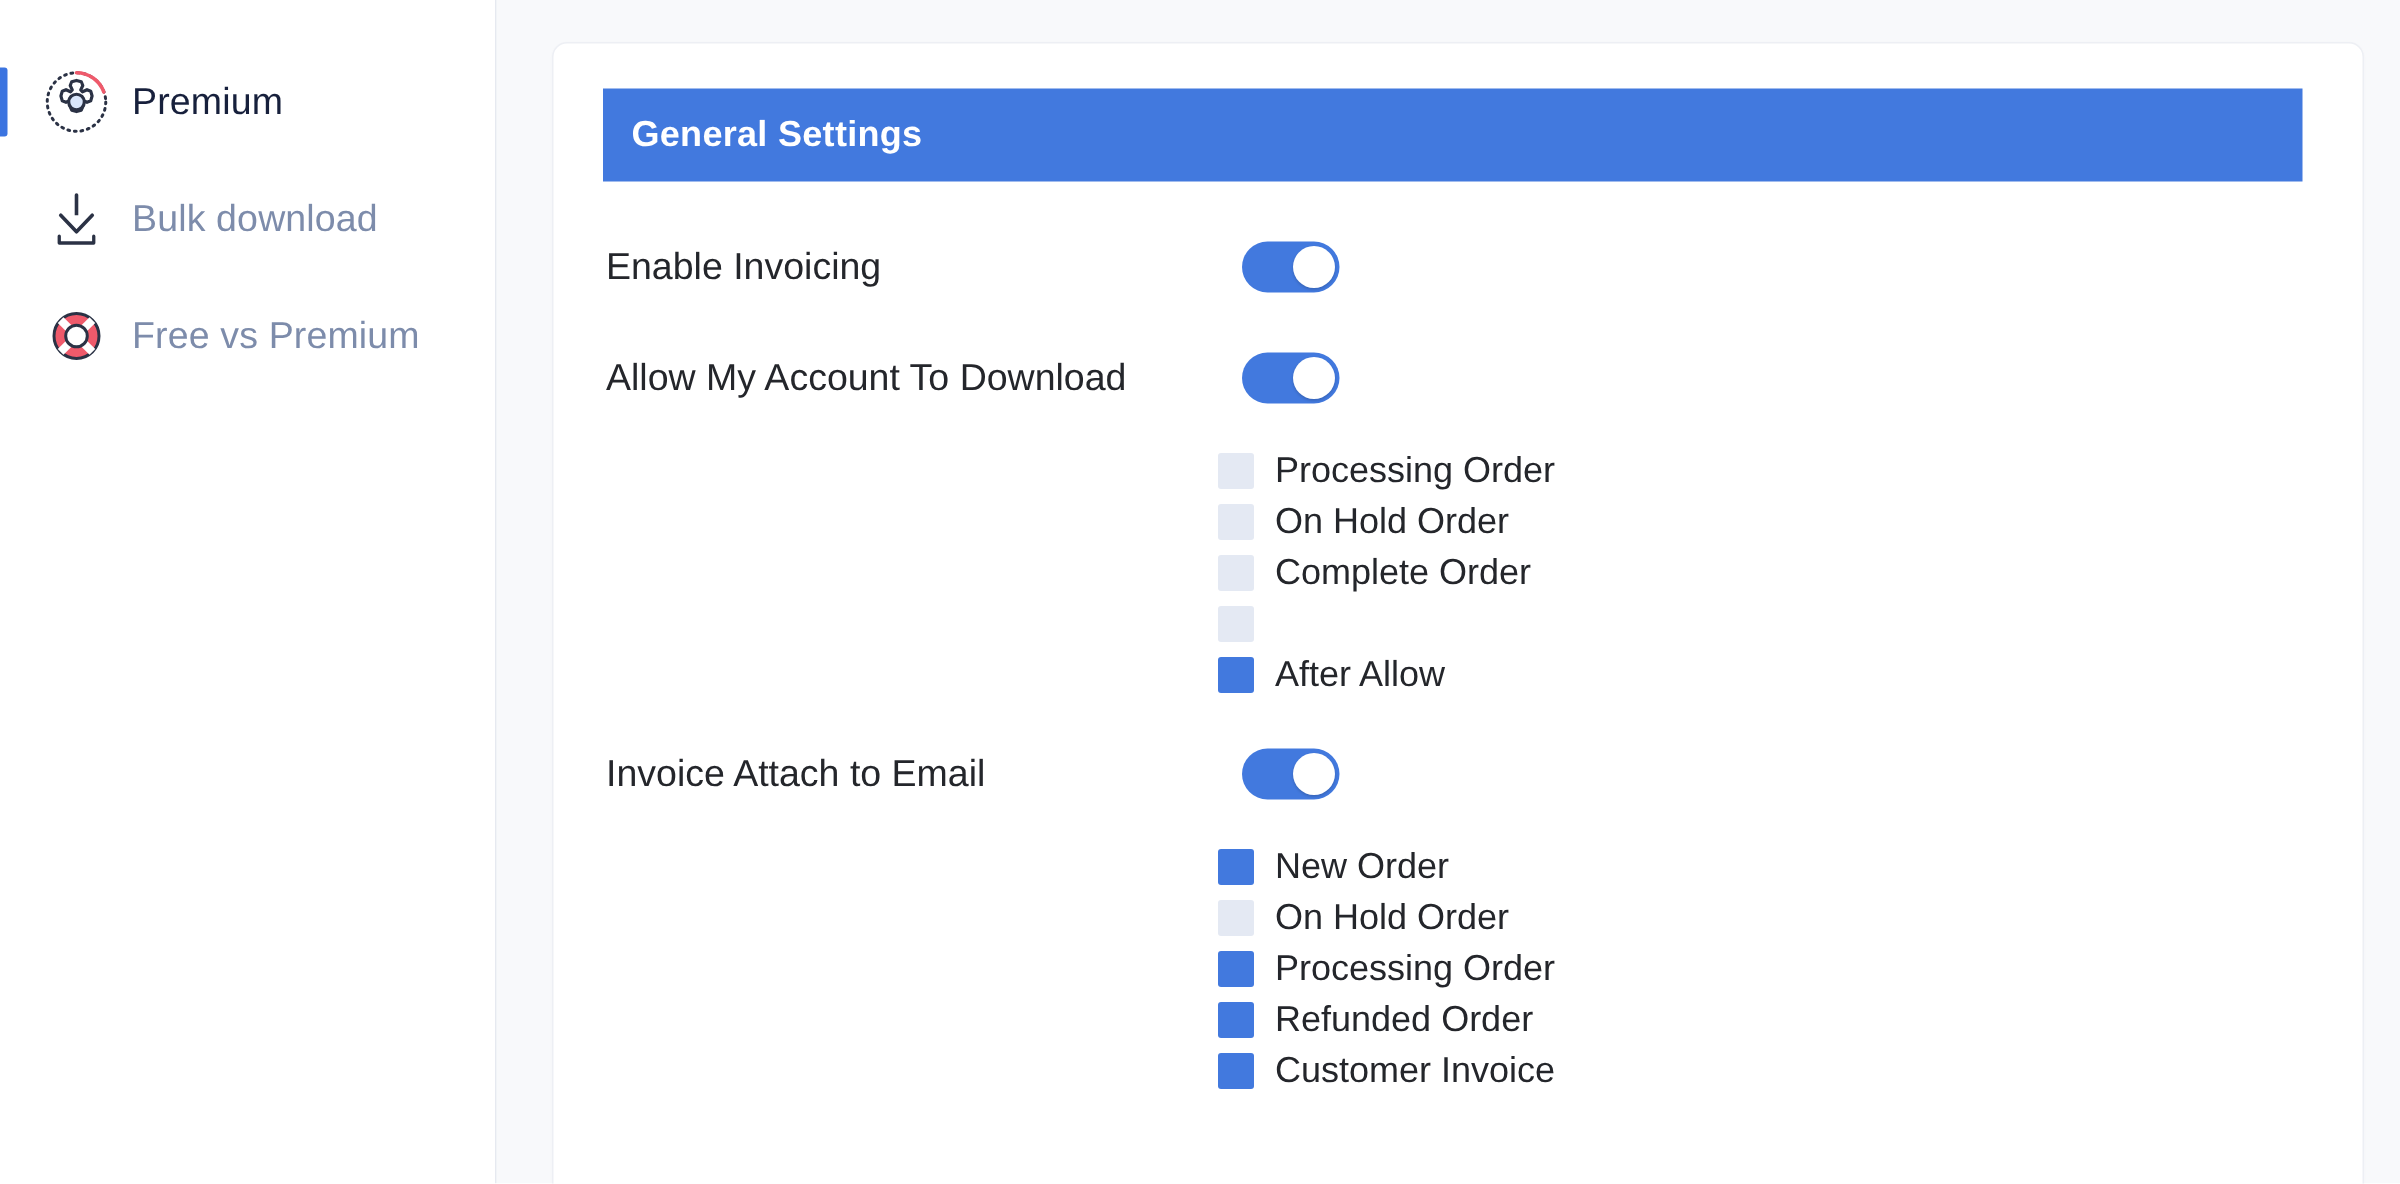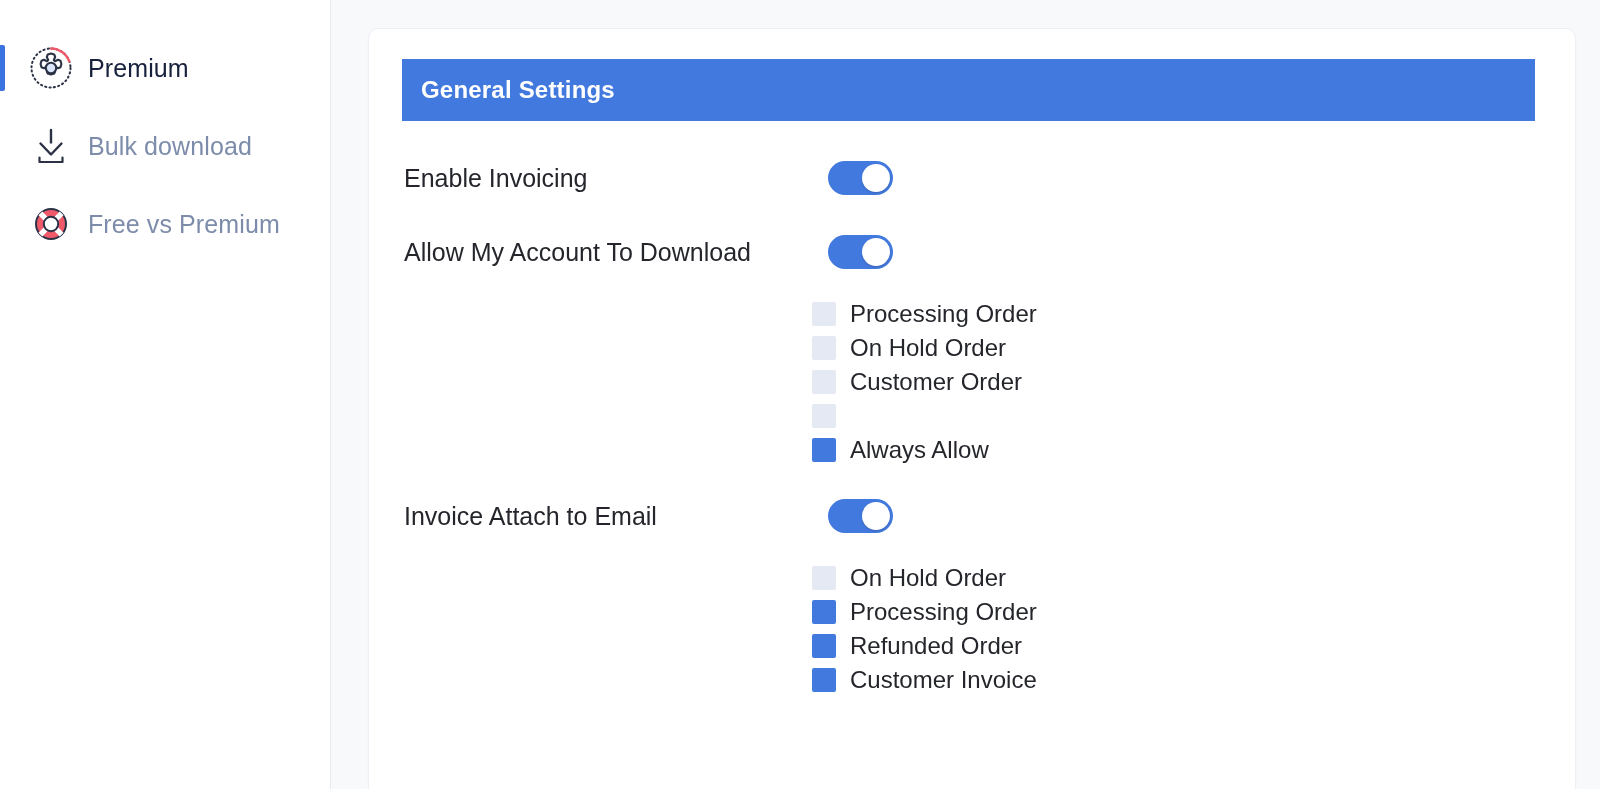--- a/index.html
+++ b/index.html
@@ -250,40 +250,44 @@
         <label class="check-item">
           <span class="cbox"></span>
           <span class="check-label">Processing Order</span>
         </label>
         <label class="check-item">
           <span class="cbox"></span>
           <span class="check-label">On Hold Order</span>
         </label>
         <label class="check-item">
           <span class="cbox"></span>
-          <span class="check-label">Customer Order</span>
-        </label>
-        <label class="check-item">
-          <span class="cbox"></span>
-        </label>
-        <label class="check-item">
-          <span class="cbox checked"></span>
-          <span class="check-label">Always Allow</span>
+          <span class="check-label">Complete Order</span>
+        </label>
+        <label class="check-item">
+          <span class="cbox"></span>
+        </label>
+        <label class="check-item">
+          <span class="cbox checked"></span>
+          <span class="check-label">After Allow</span>
         </label>
       </div>
 
       <div class="setting-row">
         <span class="setting-label">Invoice Attach to Email</span>
         <div class="toggle on">
           <span class="knob"></span>
         </div>
       </div>
 
       <div class="check-list">
         <label class="check-item">
+          <span class="cbox checked"></span>
+          <span class="check-label">New Order</span>
+        </label>
+        <label class="check-item">
           <span class="cbox"></span>
           <span class="check-label">On Hold Order</span>
         </label>
         <label class="check-item">
           <span class="cbox checked"></span>
           <span class="check-label">Processing Order</span>
         </label>
         <label class="check-item">
           <span class="cbox checked"></span>
           <span class="check-label">Refunded Order</span>

